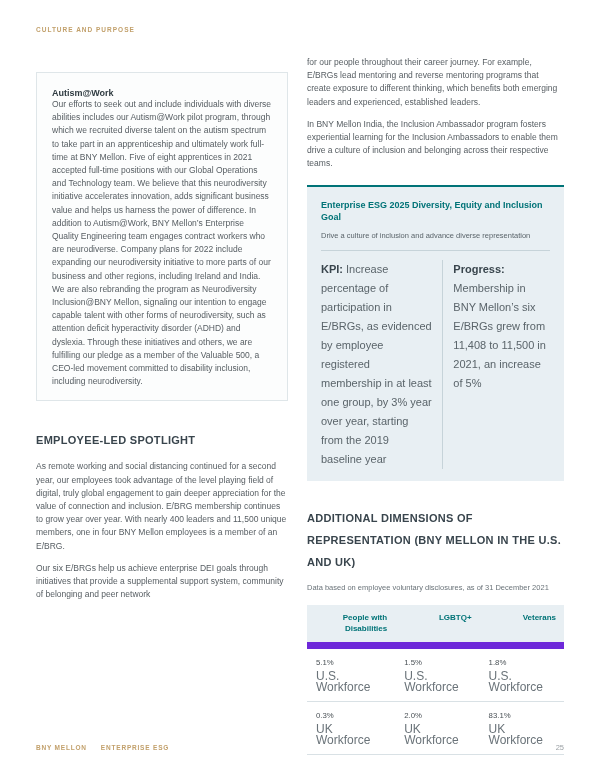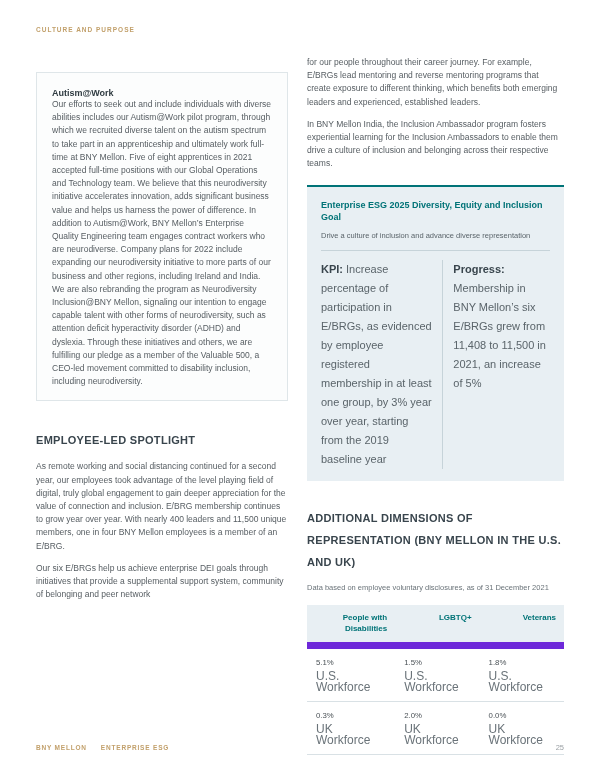--- a/index.html
+++ b/index.html
@@ -165,21 +165,21 @@
           <tr>
             <td>
               <div class="val">0.3%</div>
               <div class="lab">UK Workforce</div>
             </td>
             <td>
               <div class="val">2.0%</div>
               <div class="lab">UK Workforce</div>
             </td>
             <td>
-              <div class="val">0.0%</div>
+              <div class="val">83.1%</div>
               <div class="lab">UK Workforce</div>
             </td>
           </tr>
         </tbody>
       </table>
 
     </div>
   </div>
 
   <div class="footer">

